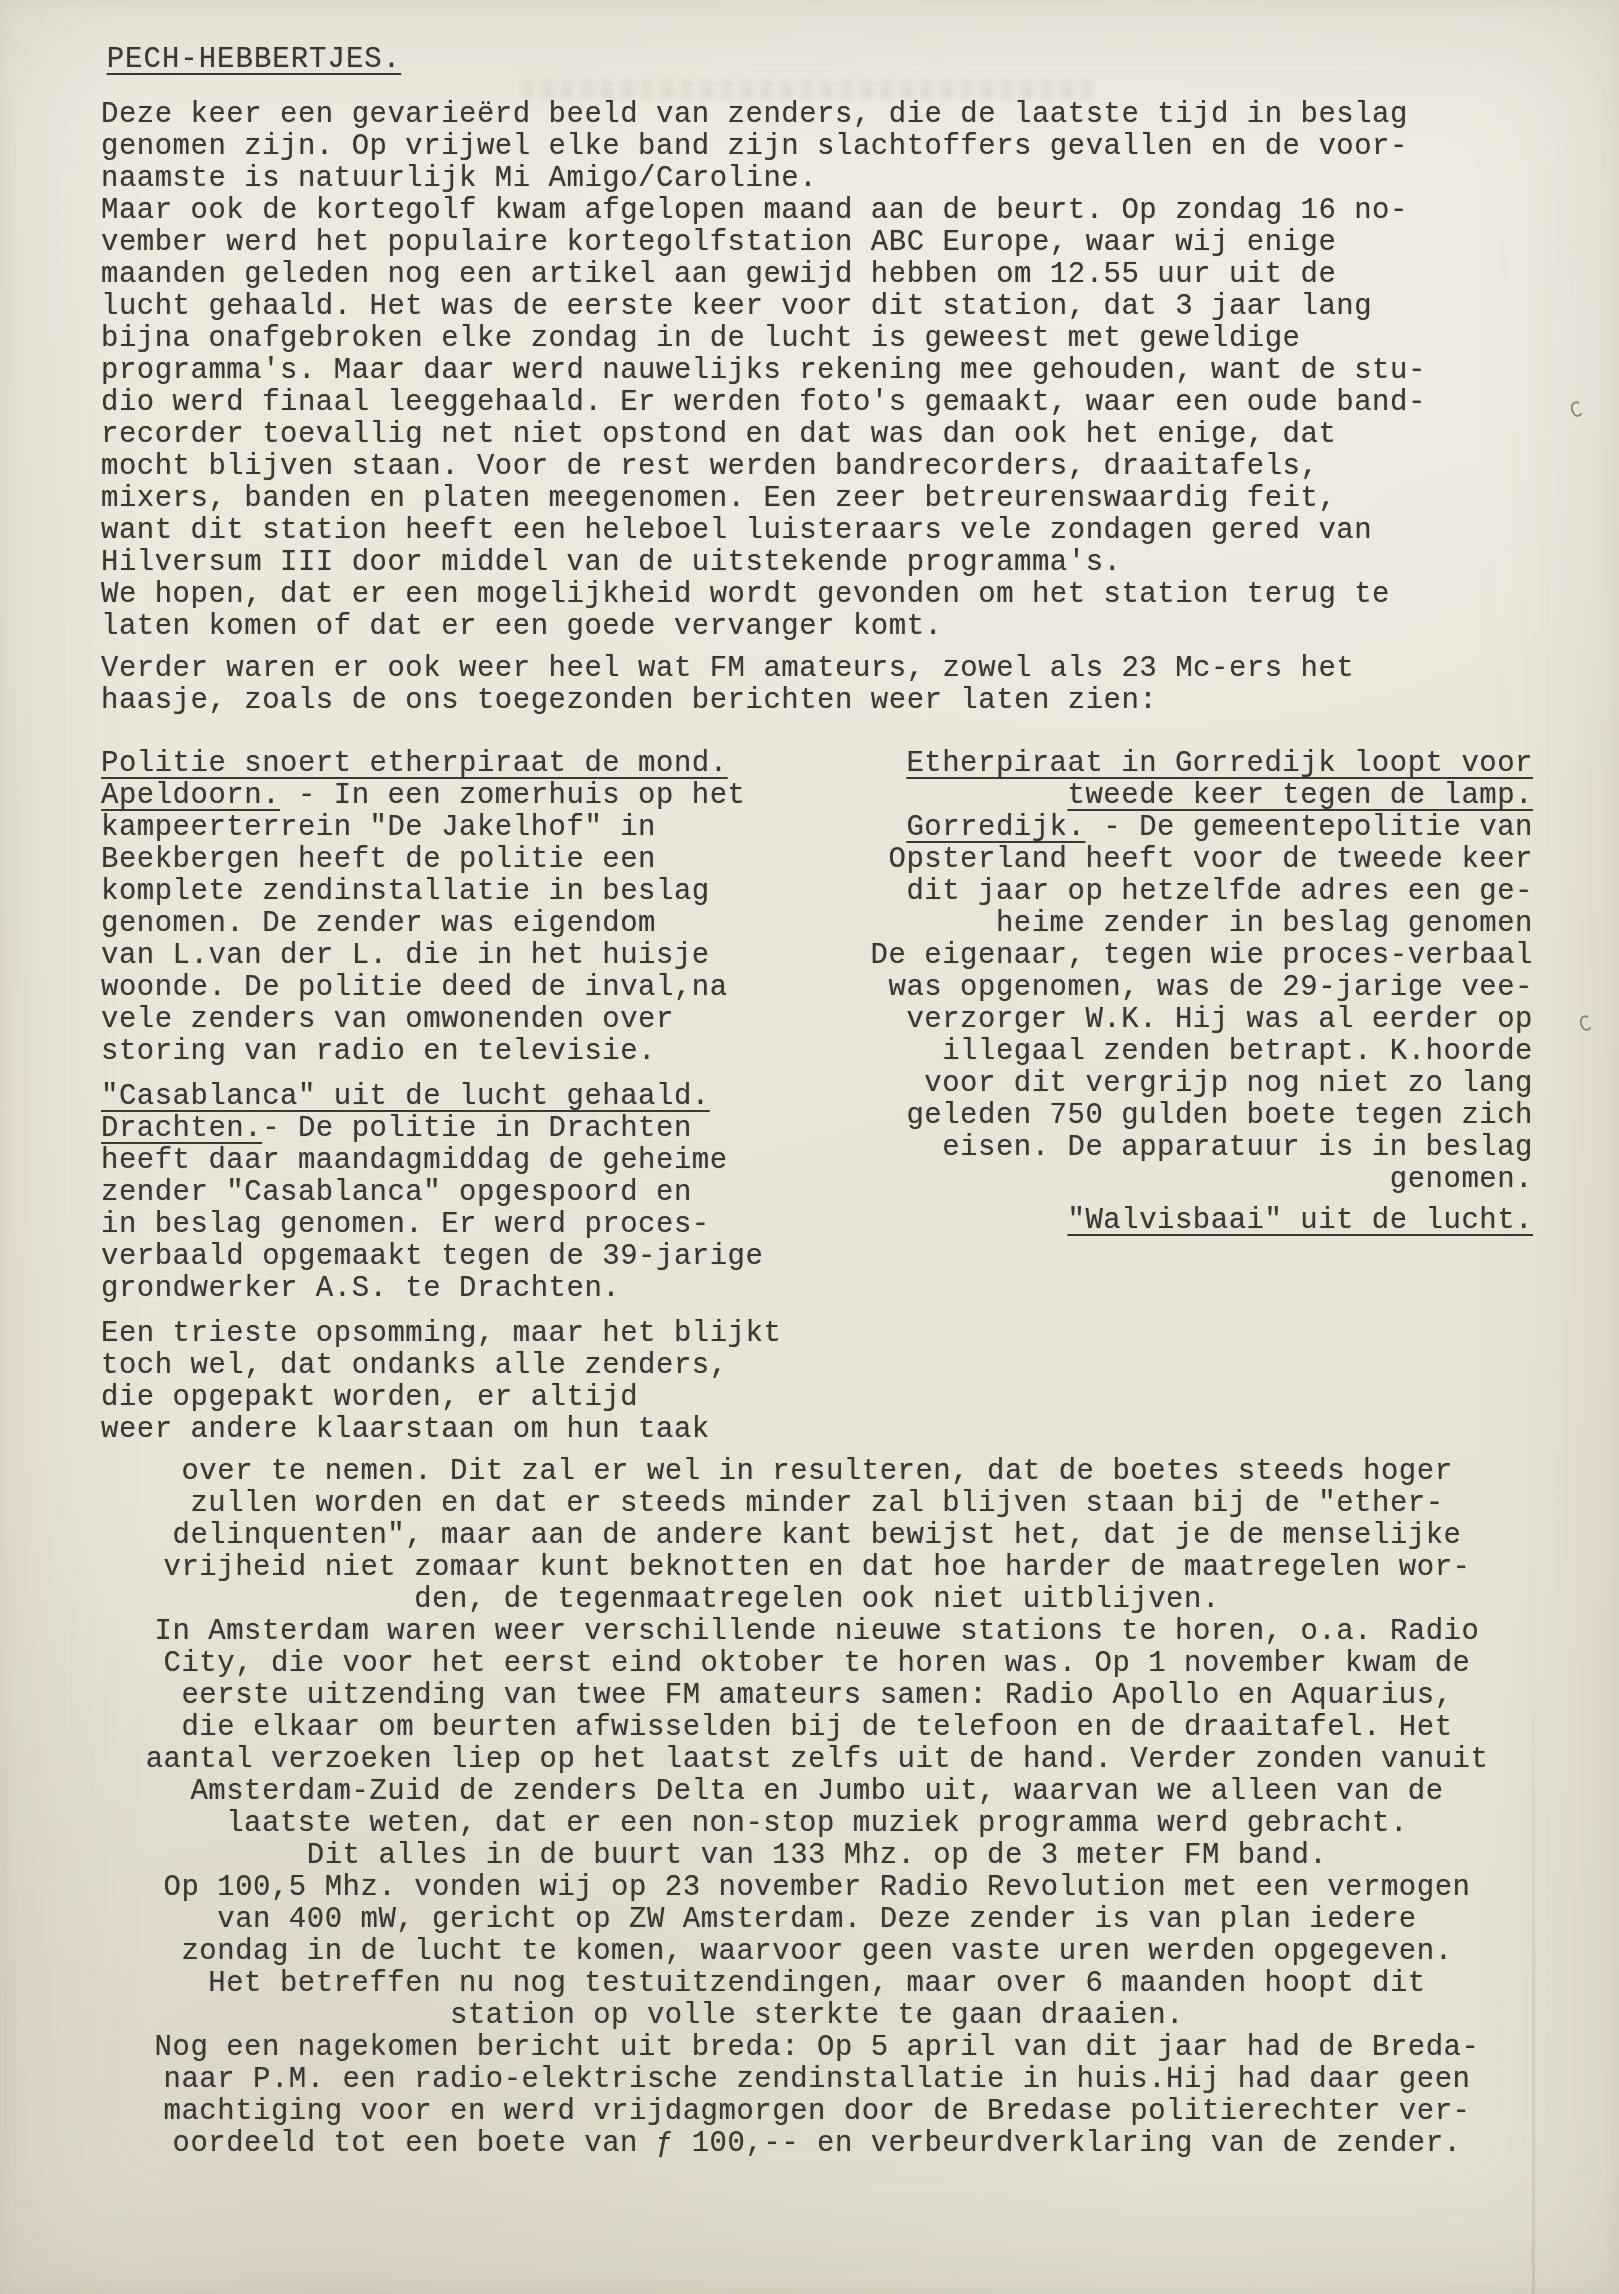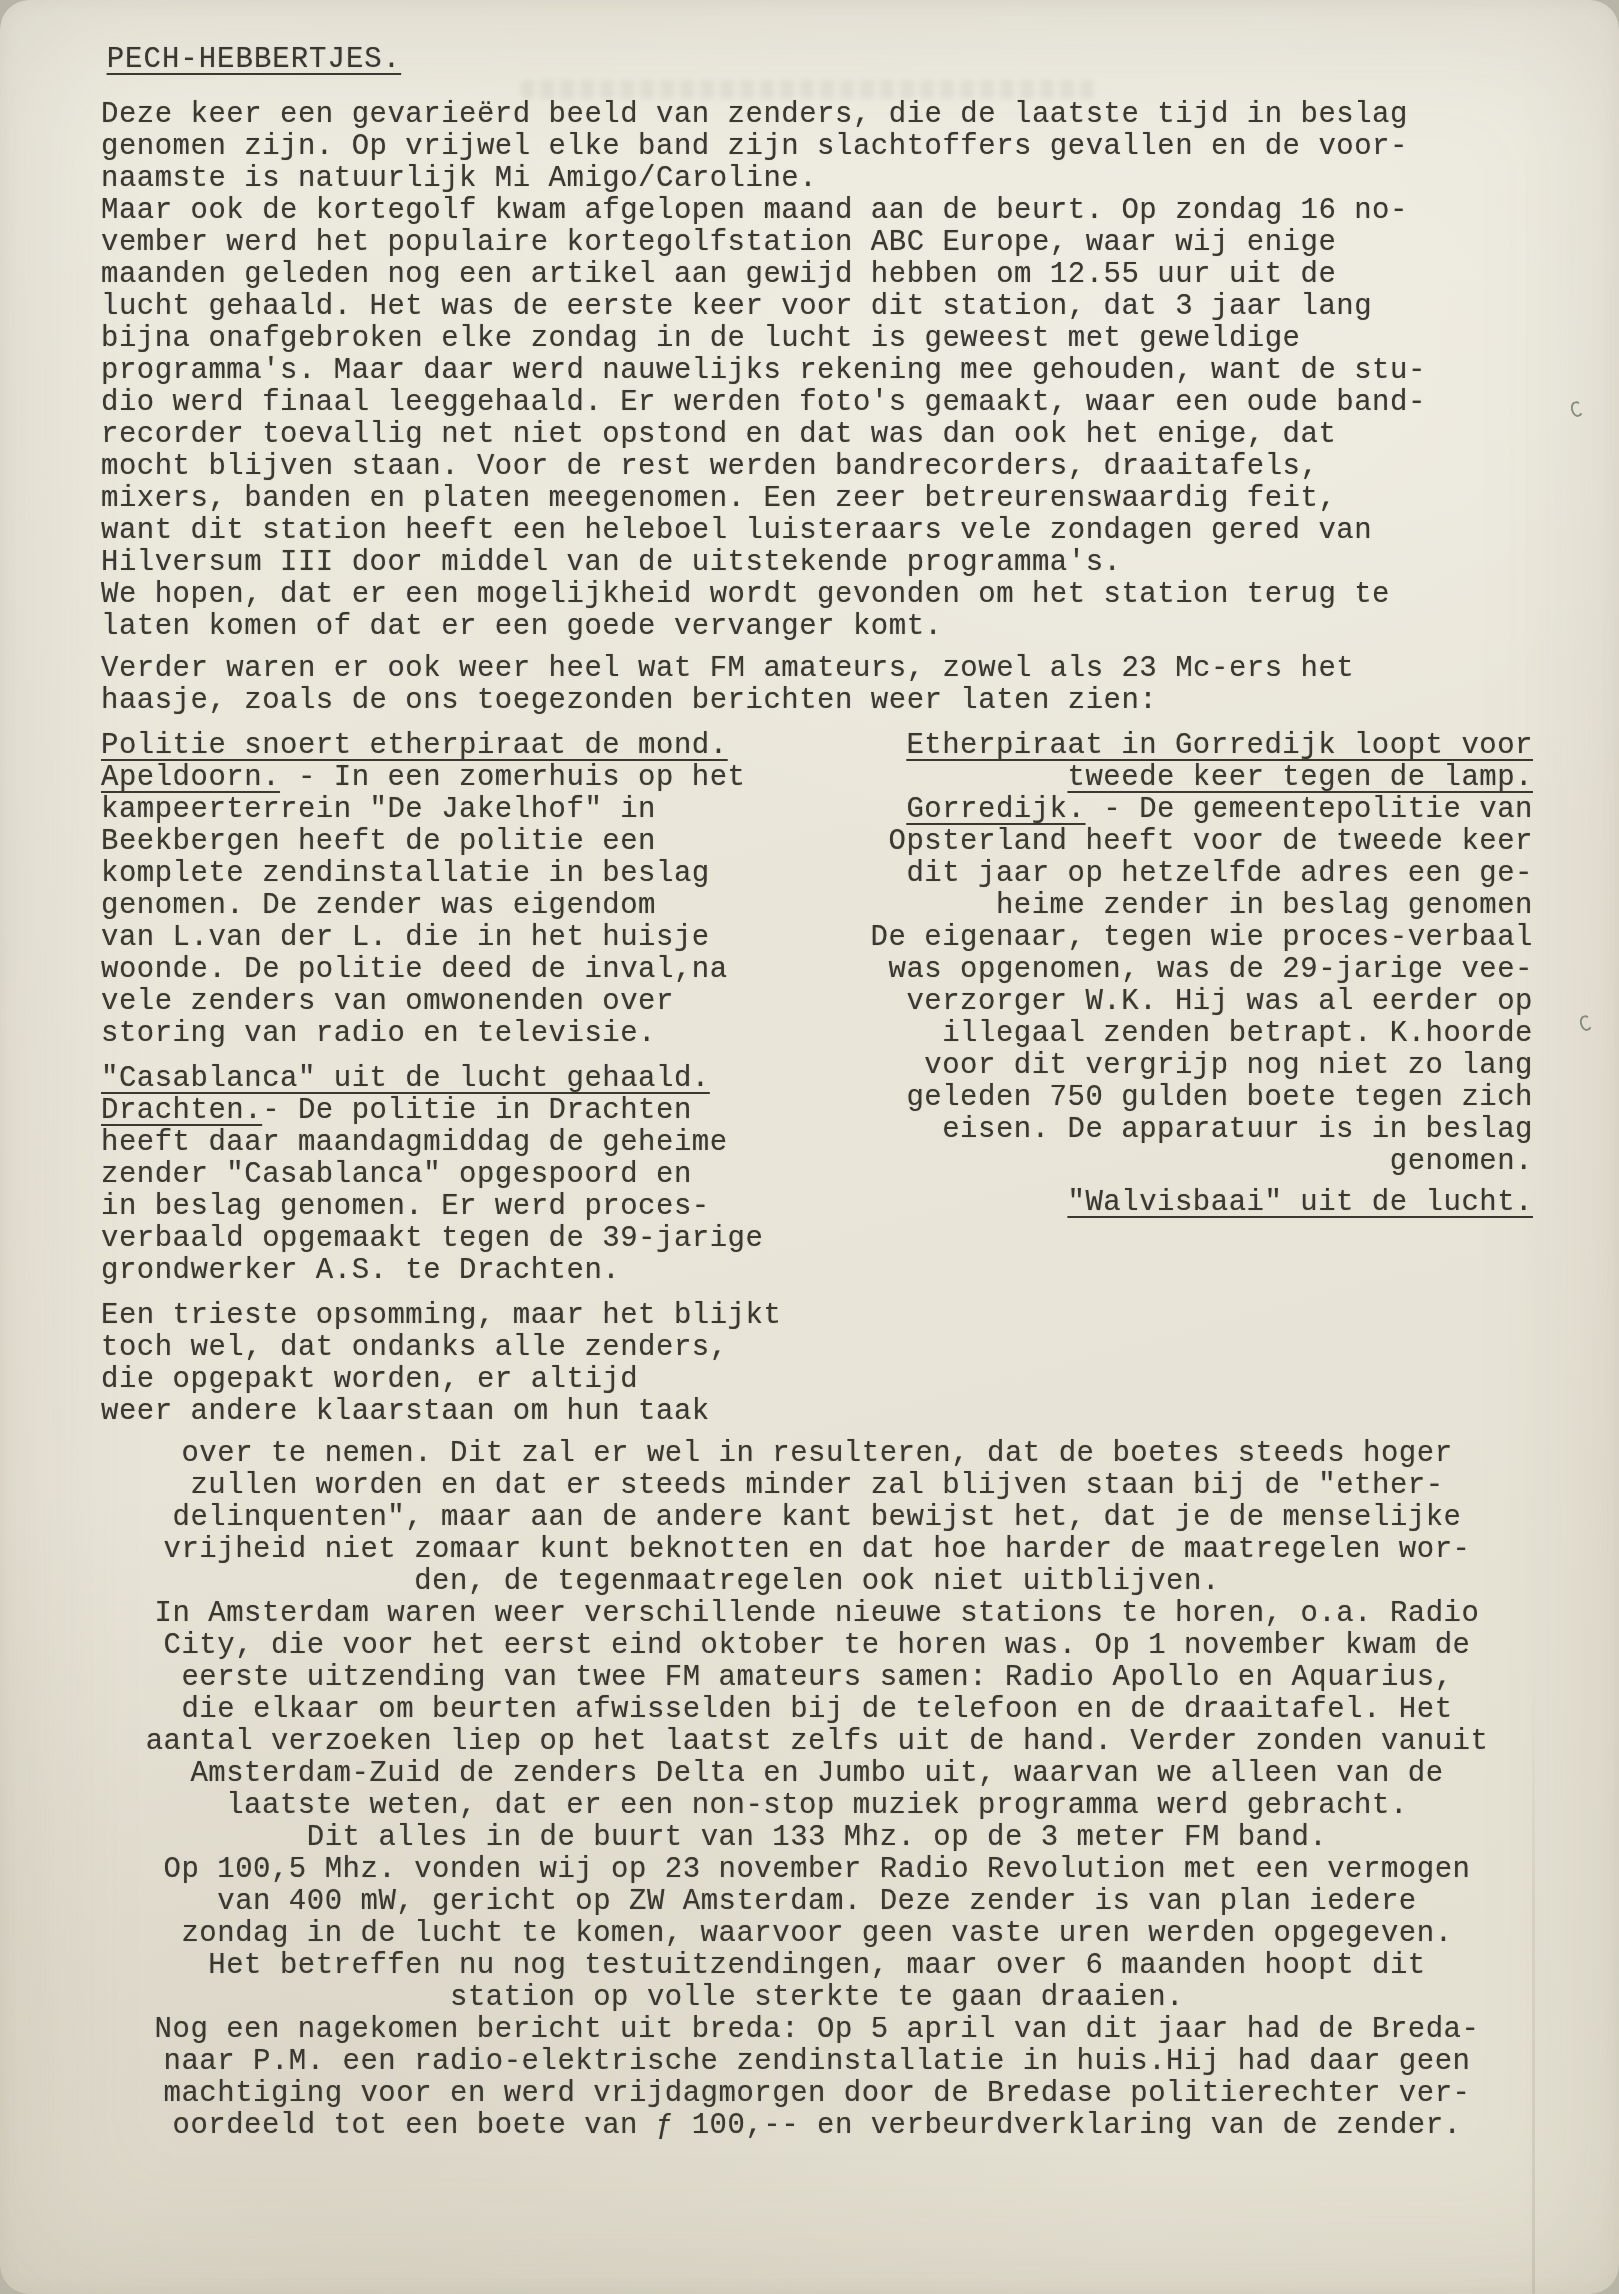--- a/index.html
+++ b/index.html
@@ -1,16 +1,16 @@
 <!DOCTYPE html>
 <html><head>
 <meta charset="utf-8">
 <title>Document</title>
 <style>
-  * { box-sizing: border-box; border-radius: 29px; }
+  * { box-sizing: border-box; }
   html, body { margin: 0; padding: 0; background: #b8b4a6; }
   .page {
     position: relative;
     width: 1619px;
     height: 2294px;
     margin: 0 auto;
     overflow: hidden;
     background:
       radial-gradient(1147px 765px at 72% 16%, rgba(255,255,255,0.22), rgba(255,255,255,0) 70%),
       radial-gradient(1434px 1051px at 18% 92%, rgba(128,116,90,0.10), rgba(128,116,90,0) 60%),
@@ -30,21 +30,21 @@
     margin: 0 0 23px 5.7px;
     text-decoration: underline;
     text-decoration-thickness: 1.9px;
     text-underline-offset: 5.7px;
     letter-spacing: 1px;
     white-space: pre-wrap;
   }
   .block { white-space: pre-wrap; margin: 0; }
   .gap { margin-top: 13.4px; }
   .gap-sm { margin-top: 9.6px; }
-  .cols { display: flex; margin-top: 13px; }
+  .cols { display: flex; margin-top: 31px; }
   .col-left { flex: 0 0 736px; }
   .col-right { flex: 1 1 auto; text-align: right; }
   .article-heading {
     font-size: 29px;
     font-weight: normal;
     margin: 0;
     white-space: pre-wrap;
     text-decoration: underline;
     text-decoration-thickness: 1.9px;
     text-underline-offset: 5.7px;

